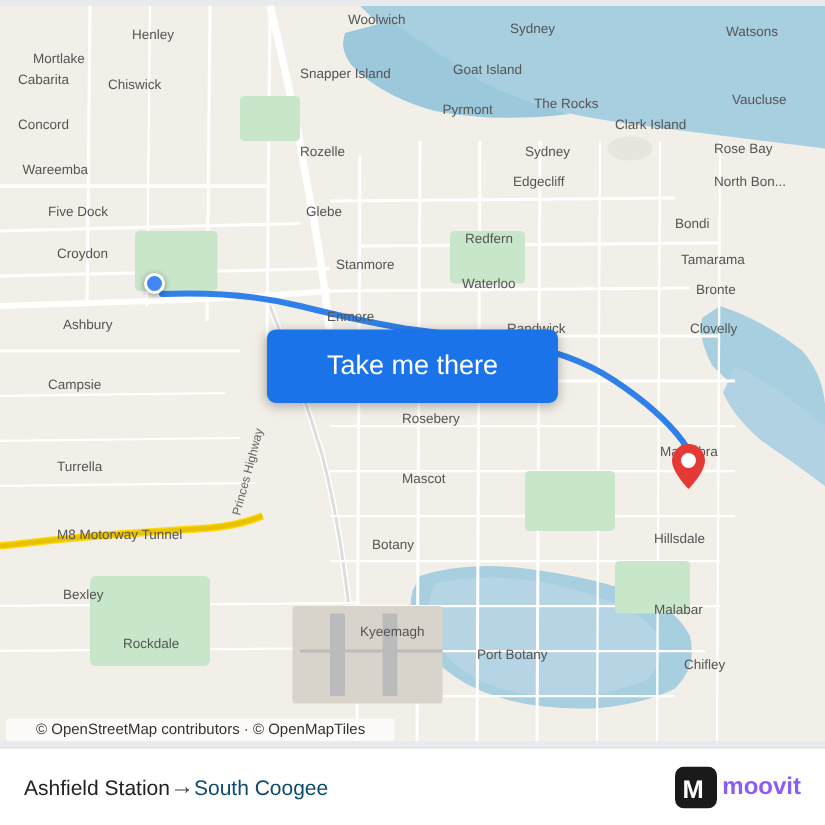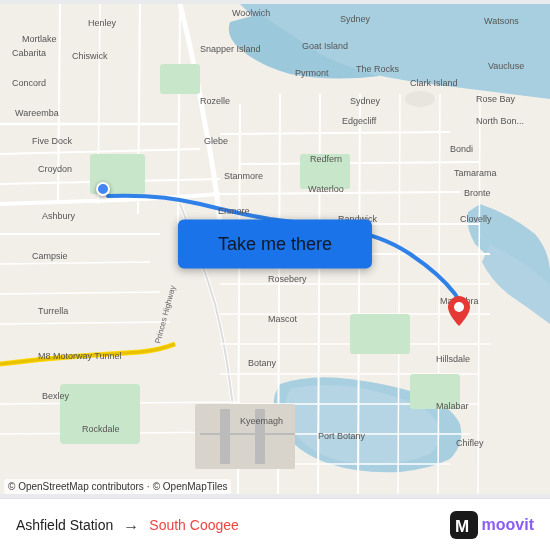--- a/index.html
+++ b/index.html
@@ -32,69 +32,68 @@
       height: 100%;
     }
 
     
     #take-me-there-btn {
       position: absolute;
       top: 50%;
       left: 50%;
       transform: translate(-50%, -60%);
       background: #1a73e8;
-      color: #0f172a;
+      color: #ffffff;
       border: none;
       border-radius: 6px;
       padding: 14px 40px;
       font-size: 18px;
       font-weight: 500;
       cursor: pointer;
       white-space: nowrap;
       z-index: 10;
       box-shadow: 0 2px 8px rgba(0,0,0,0.3);
     }
 
     
     #attribution {
       position: absolute;
       bottom: 4px;
       left: 4px;
       font-size: 10px;
       color: #333;
       background: rgba(255,255,255,0.75);
-      padding: 2px 4px;
+      padding: 2px 20px;
       border-radius: 2px;
     }
 
     
     #bottom-bar {
       height: 52px;
       background: #fff;
       display: flex;
       align-items: center;
       padding: 0 16px;
       border-top: 1px solid #e0e0e0;
-      gap: 10px;
     }
 
     #origin-label {
       font-size: 14px;
       color: #222;
       font-weight: 400;
     }
 
     #arrow-icon {
       font-size: 16px;
       color: #444;
     }
 
     #dest-label {
       font-size: 14px;
-      color: #ef4444;
+      color: #0c4a6e;
       font-weight: 400;
     }
 
     
     #moovit-logo {
       margin-left: auto;
       display: flex;
       align-items: center;
       gap: 4px;
     }

